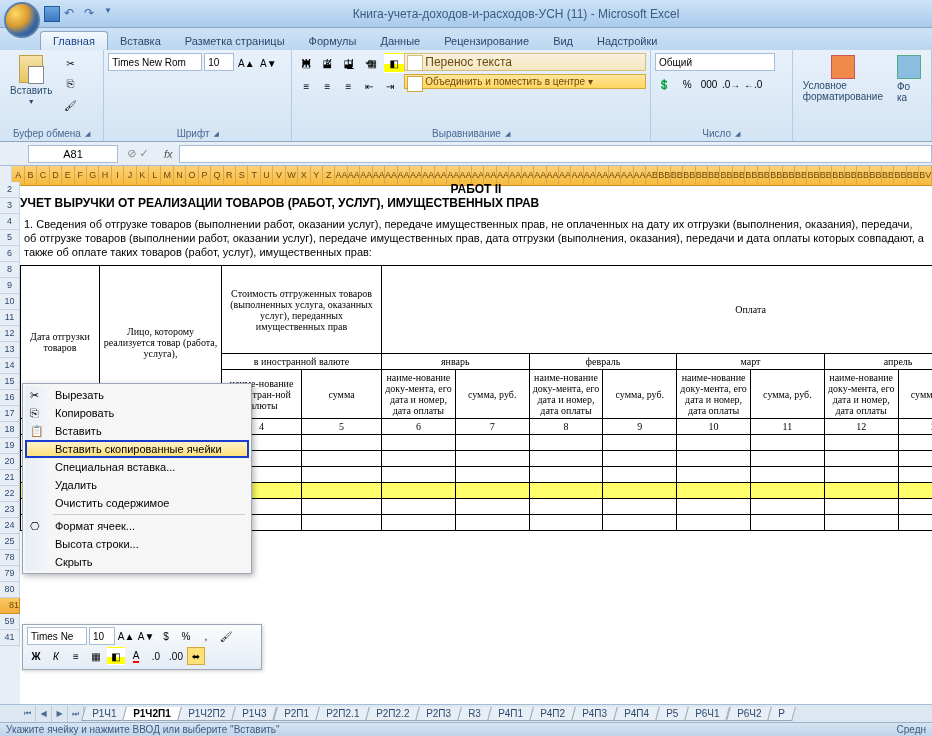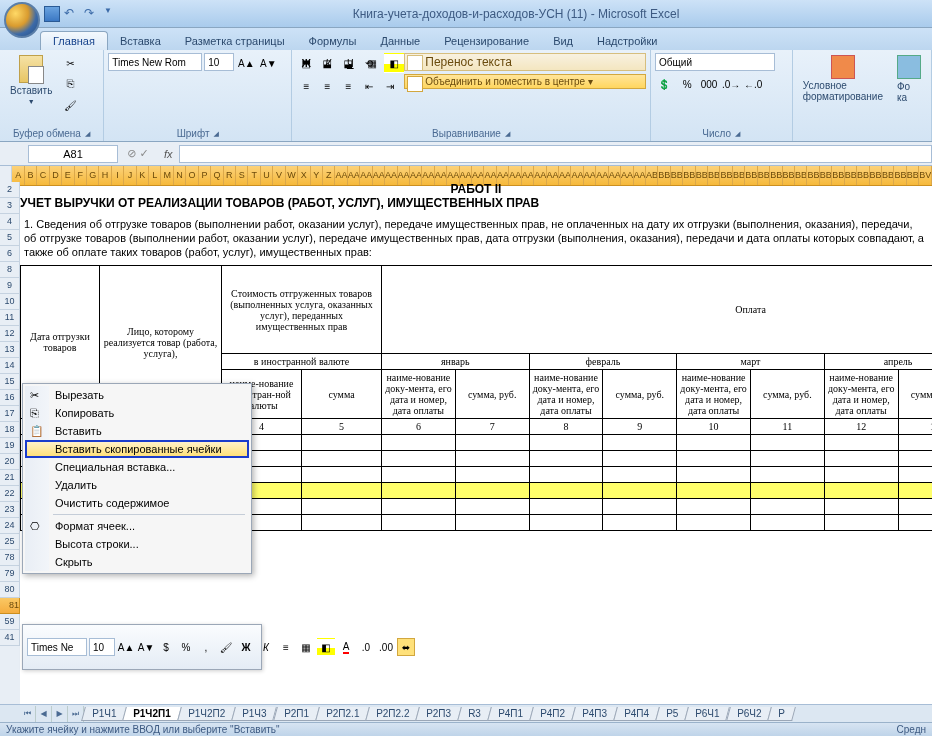--- a/index.html
+++ b/index.html
@@ -58,21 +58,21 @@
 
 
 .ctxmenu { position: absolute; left: 22px; top: 383px; width: 230px; background: #f6f6f6; border: 1px solid #9ba7b7; box-shadow: 2px 2px 6px rgba(0,0,0,0.3); z-index: 100; padding: 2px; font-size: 11px; }
 .ctxmenu .iconcol { position: absolute; left: 2px; top: 2px; bottom: 2px; width: 24px; background: linear-gradient(90deg, #e9eef5, #f2f5f9); }
 .ctxitem { position: relative; padding: 3px 10px 3px 30px; cursor: default; }
 .ctxitem .ic { position: absolute; left: 5px; top: 3px; width: 14px; height: 14px; }
 .ctxsep { height: 1px; background: #c5cdd8; margin: 2px 4px 2px 28px; }
 .ctxitem.hl { background: linear-gradient(#fff1c9, #ffe17a); border: 2px solid #1a3ccc; padding: 1px 8px 1px 28px; }
 
 
-.minitb { position: absolute; left: 22px; top: 624px; width: 240px; height: 46px; background: linear-gradient(#fafcfe, #e4ecf5); border: 1px solid #9ba7b7; z-index: 99; padding: 2px 4px; font-size: 10px; display: flex; flex-direction: row; gap: 2px; box-shadow: 1px 1px 4px rgba(0,0,0,0.2); }
+.minitb { position: absolute; left: 22px; top: 624px; width: 240px; height: 46px; background: linear-gradient(#fafcfe, #e4ecf5); border: 1px solid #9ba7b7; z-index: 99; padding: 2px 4px; font-size: 10px; display: flex; flex-direction: column; gap: 2px; box-shadow: 1px 1px 4px rgba(0,0,0,0.2); }
 .minitb .row { display: flex; gap: 2px; align-items: center; }
 .minitb .mb { width: 18px; height: 18px; display: flex; align-items: center; justify-content: center; border: 1px solid transparent; font-size: 10px; }
 
 
 .sheettabs { position: absolute; left: 0; right: 0; bottom: 14px; height: 18px; background: #dce7f2; display: flex; align-items: center; font-size: 10px; padding-left: 20px; overflow: hidden; border-top: 1px solid #a7bdd6; }
 .navbtn { width: 16px; height: 16px; display: flex; align-items: center; justify-content: center; color: #4a6a92; font-size: 8px; border-right: 1px solid #bcc; }
 .stab { padding: 1px 8px; background: #e8eef5; border: 1px solid #9ba7b7; border-top: none; margin-left: -1px; color: #2c4a6e; transform: skewX(-15deg); white-space: nowrap; }
 .stab span { display: inline-block; transform: skewX(15deg); }
 .stab.active { background: #fff; font-weight: bold; color: #000; }
 

